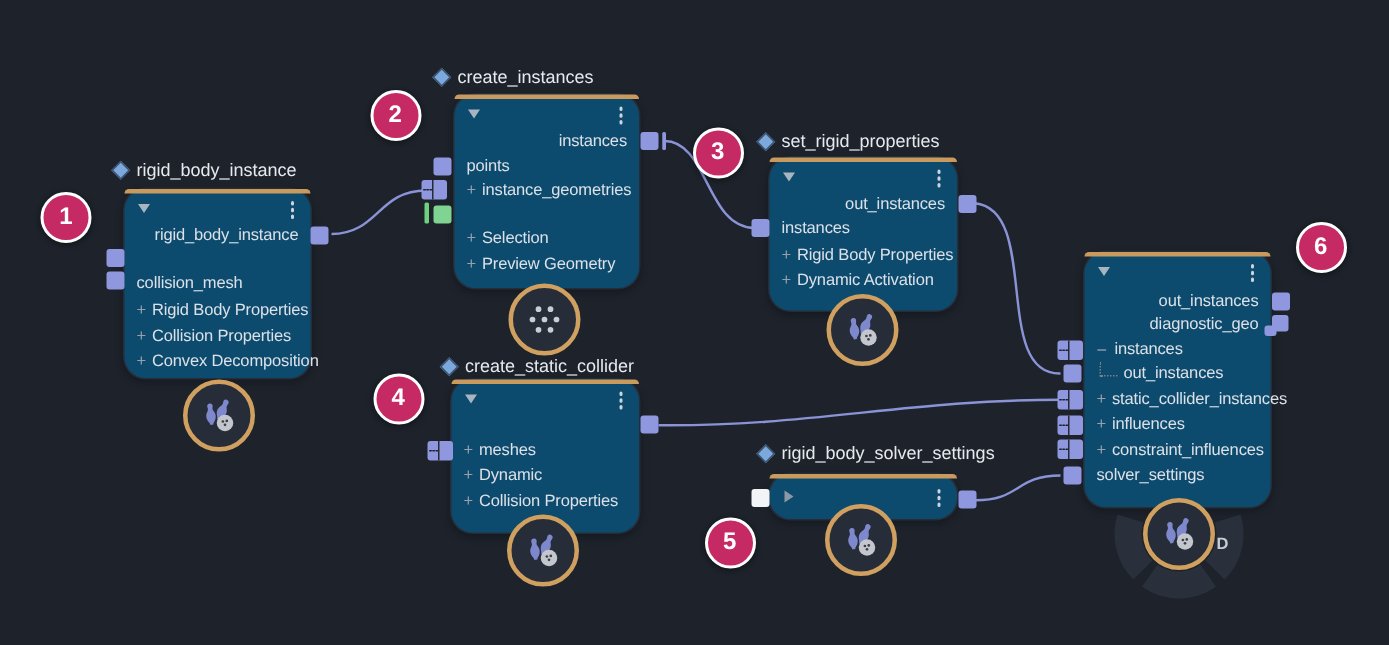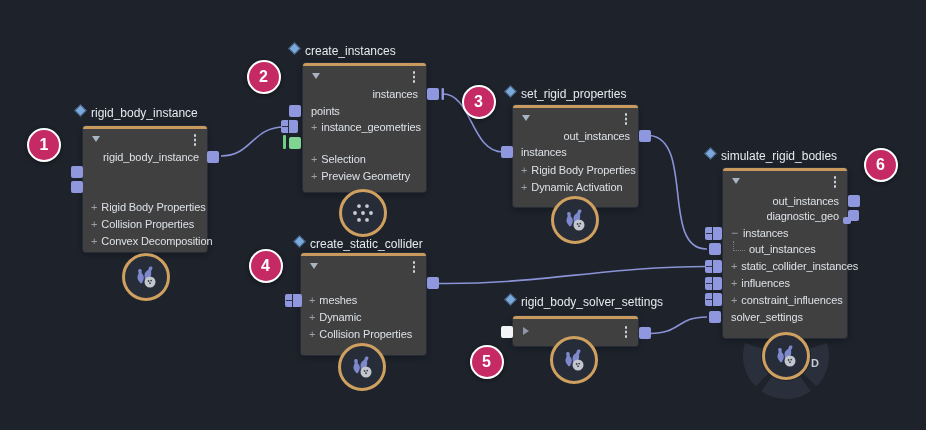--- a/index.html
+++ b/index.html
@@ -1,38 +1,38 @@
 <!DOCTYPE html>
 <html><head>
 <meta charset="utf-8">
 <style>
   html,body{margin:0;padding:0;background:#1d222b;}
   .canvas{position:relative;width:926px;height:430px;background:#1d222b;overflow:hidden;
           font-family:"Liberation Sans",sans-serif;}
   svg.overlay{position:absolute;left:0;top:0;z-index:1;}
   
-  .node{position:absolute;background:#404040;border-radius:3px;z-index:2;
+  .node{position:absolute;background:#0c4a6e;border-radius:14px;z-index:2;
         box-shadow:0 0 0 1px #272d38,0 2px 6px rgba(0,0,0,.35);}
   .node::before{content:"";position:absolute;top:0;left:0;right:0;height:3px;background:#c99a5e;
         border-radius:3px 3px 0 0;}
   .tri-open{position:absolute;left:9px;top:10px;width:0;height:0;
         border-left:4.5px solid transparent;border-right:4.5px solid transparent;
         border-top:6px solid #a9b4c1;}
   .tri-closed{position:absolute;left:10px;top:9px;width:0;height:0;
         border-top:4.5px solid transparent;border-bottom:4.5px solid transparent;
         border-left:6px solid #8d98a6;}
   .kebab{position:absolute;right:11px;top:8px;width:2.5px;height:2.5px;border-radius:50%;
         background:#ced4db;box-shadow:0 4.5px 0 #ced4db,0 9px 0 #ced4db;}
   .row{position:absolute;left:0;right:0;height:14px;line-height:14px;display:flex;align-items:center;
         color:#dce1e7;font-size:11px;letter-spacing:-0.1px;white-space:nowrap;}
   .row.out{justify-content:flex-end;padding-right:8px;}
   .row.in{padding-left:8px;}
   .plusg{color:#99a0aa;margin-right:4px;font-size:11px;}
   .minusg{color:#99a0aa;margin-right:5px;font-size:12px;}
-  .ntitle{position:absolute;z-index:2;display:flex;align-items:flex-start;white-space:nowrap;
+  .ntitle{position:absolute;z-index:2;display:flex;align-items:center;white-space:nowrap;
         color:#e6eaef;font-size:12px;}
   .diamond{width:7px;height:7px;background:#7ca9db;border:1px solid #39506e;transform:rotate(45deg);
         margin-right:6px;flex:none;}
   
   .port{position:absolute;width:12px;height:12px;background:#8f97de;border-radius:2px;z-index:3;}
   .port.green{background:#7fd492;}
   .port.white{background:#f2f4f6;}
   .gbar{position:absolute;width:3px;height:14px;background:#6fd080;border-radius:1px;z-index:3;}
   .mport{position:absolute;width:17px;height:13px;background:#8f97de;border-radius:2px;z-index:3;}
   .mport::before{content:"";position:absolute;left:6.5px;top:0;width:1.5px;height:100%;background:#262b36;}
@@ -76,20 +76,23 @@
   <div class="ntitle" style="left:76px;top:106px">
     <span class="diamond"></span>
     <span>rigid_body_instance</span>
   </div>
   <div class="node" style="left:83px;top:126px;width:124px;height:126px">
     <div class="tri-open"></div>
     <div class="kebab"></div>
     <div class="row out" style="top:24px">
         <span>rigid_body_instance</span>
       </div>
+    <div class="row in" style="top:56px">
+        <span>collision_mesh</span>
+      </div>
     <div class="row in" style="top:74px">
         <span class="plusg">+</span>
         <span>Rigid Body Properties</span>
       </div>
     <div class="row in" style="top:91px">
         <span class="plusg">+</span>
         <span>Collision Properties</span>
       </div>
     <div class="row in" style="top:108px">
         <span class="plusg">+</span>
@@ -247,24 +250,20 @@
         <path transform="translate(4,4) rotate(-6 3.5 7)" d="M3.5,0 C5,0 5.6,1.2 5.2,2.6 C4.9,3.7 5,4.4 5.8,5.6 C6.9,7.2 7,9.6 5.9,11.4 C5.2,12.6 4.5,13.2 4.5,14.2 L2.5,14.2 C2.5,13.2 1.8,12.6 1.1,11.4 C0,9.6 0.1,7.2 1.2,5.6 C2,4.4 2.1,3.7 1.8,2.6 C1.4,1.2 2,0 3.5,0 Z"></path>
         <path transform="translate(12,1) rotate(24 3.5 7)" d="M3.5,0 C5,0 5.6,1.2 5.2,2.6 C4.9,3.7 5,4.4 5.8,5.6 C6.9,7.2 7,9.6 5.9,11.4 C5.2,12.6 4.5,13.2 4.5,14.2 L2.5,14.2 C2.5,13.2 1.8,12.6 1.1,11.4 C0,9.6 0.1,7.2 1.2,5.6 C2,4.4 2.1,3.7 1.8,2.6 C1.4,1.2 2,0 3.5,0 Z"></path>
       </g>
       <circle cx="17" cy="17" r="5.5" fill="#c3c7cd"></circle>
       <circle cx="15.6" cy="16" r="0.9" fill="#3a3f4a"></circle>
         <circle cx="18.2" cy="15.6" r="0.9" fill="#3a3f4a"></circle>
         <circle cx="17" cy="18.2" r="0.9" fill="#3a3f4a"></circle>
     </svg>
   </div>
 
-  <div class="ntitle" style="left:706px;top:149px">
-    <span class="diamond"></span>
-    <span>simulate_rigid_bodies</span>
-  </div>
   <div class="node" style="left:723px;top:168px;width:124px;height:170px">
     <div class="tri-open"></div>
     <div class="kebab"></div>
     <div class="row out" style="top:26px">
         <span>out_instances</span>
       </div>
     <div class="row out" style="top:41px">
         <span>diagnostic_geo</span>
       </div>
     <div class="row in" style="top:58px">

